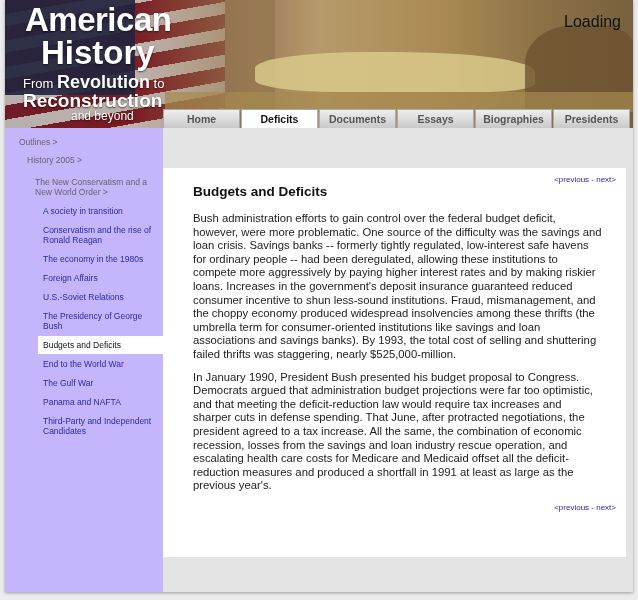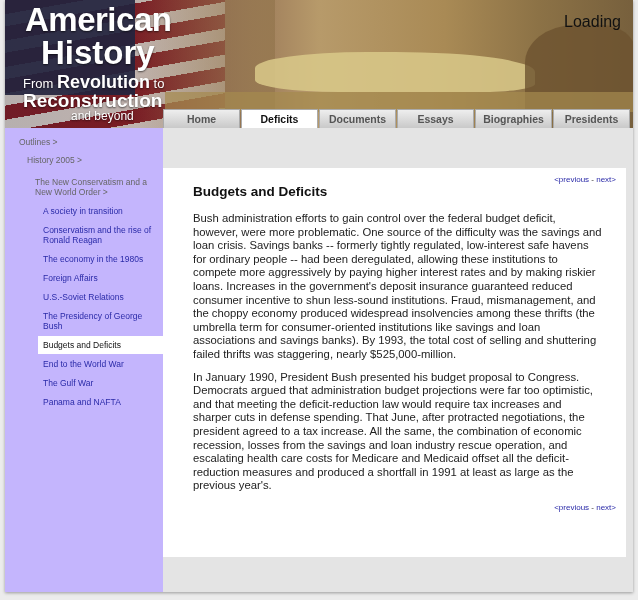--- a/index.html
+++ b/index.html
@@ -79,20 +79,21 @@
     <span class="sb-item sb-link">A society in transition</span>
     <span class="sb-item sb-link">Conservatism and the rise of Ronald Reagan</span>
     <span class="sb-item sb-link">The economy in the 1980s</span>
     <span class="sb-item sb-link">Foreign Affairs</span>
     <span class="sb-item sb-link">U.S.-Soviet Relations</span>
     <span class="sb-item sb-link">The Presidency of George Bush</span>
     <span class="sb-item sb-link sb-active">Budgets and Deficits</span>
     <span class="sb-item sb-link">End to the World War</span>
     <span class="sb-item sb-link">The Gulf War</span>
     <span class="sb-item sb-link">Panama and NAFTA</span>
+    <span class="sb-item sb-link">Third-Party and Independent Candidates</span>
   </div>
 
   <div class="content">
     <div class="nav nav-top">
       <a>&lt;previous</a><span> - </span><a>next&gt;</a>
     </div>
     <h1>Budgets and Deficits</h1>
     <p>Bush administration efforts to gain control over the federal budget deficit, however, were more problematic. One source of the difficulty was the savings and loan crisis. Savings banks -- formerly tightly regulated, low-interest safe havens for ordinary people -- had been deregulated, allowing these institutions to compete more aggressively by paying higher interest rates and by making riskier loans. Increases in the government's deposit insurance guaranteed reduced consumer incentive to shun less-sound institutions. Fraud, mismanagement, and the choppy economy produced widespread insolvencies among these thrifts (the umbrella term for consumer-oriented institutions like savings and loan associations and savings banks). By 1993, the total cost of selling and shuttering failed thrifts was staggering, nearly $525,000-million.</p>
     <p>In January 1990, President Bush presented his budget proposal to Congress. Democrats argued that administration budget projections were far too optimistic, and that meeting the deficit-reduction law would require tax increases and sharper cuts in defense spending. That June, after protracted negotiations, the president agreed to a tax increase. All the same, the combination of economic recession, losses from the savings and loan industry rescue operation, and escalating health care costs for Medicare and Medicaid offset all the deficit-reduction measures and produced a shortfall in 1991 at least as large as the previous year's.</p>
     <div class="nav" style="margin-top:10px;">

